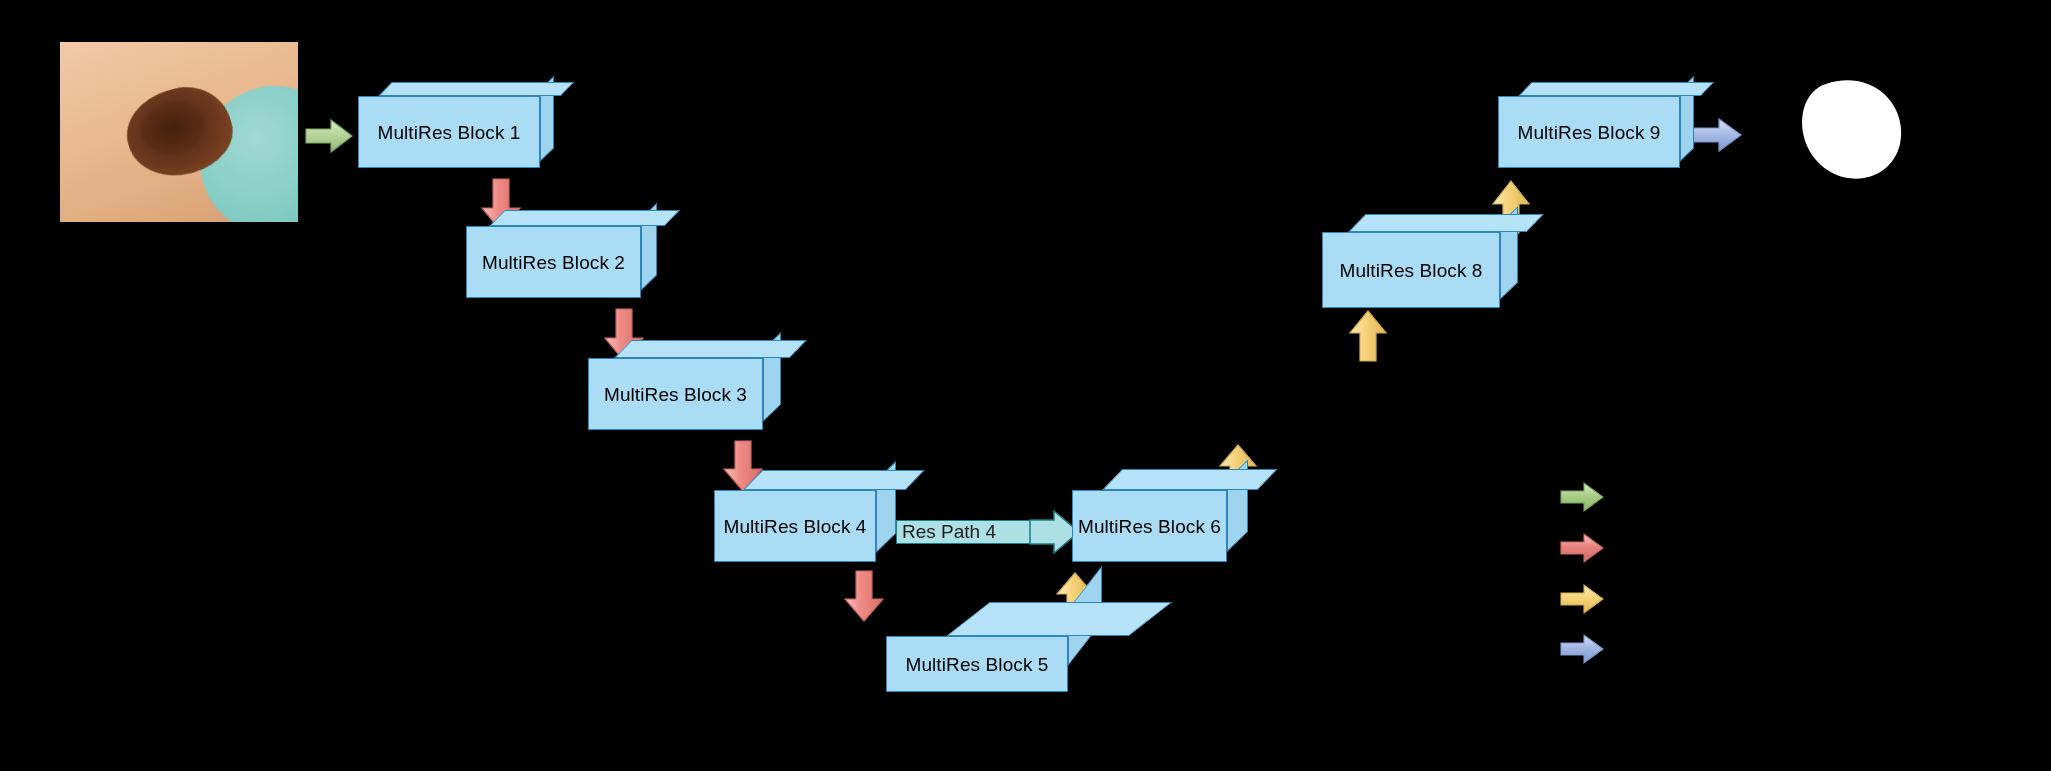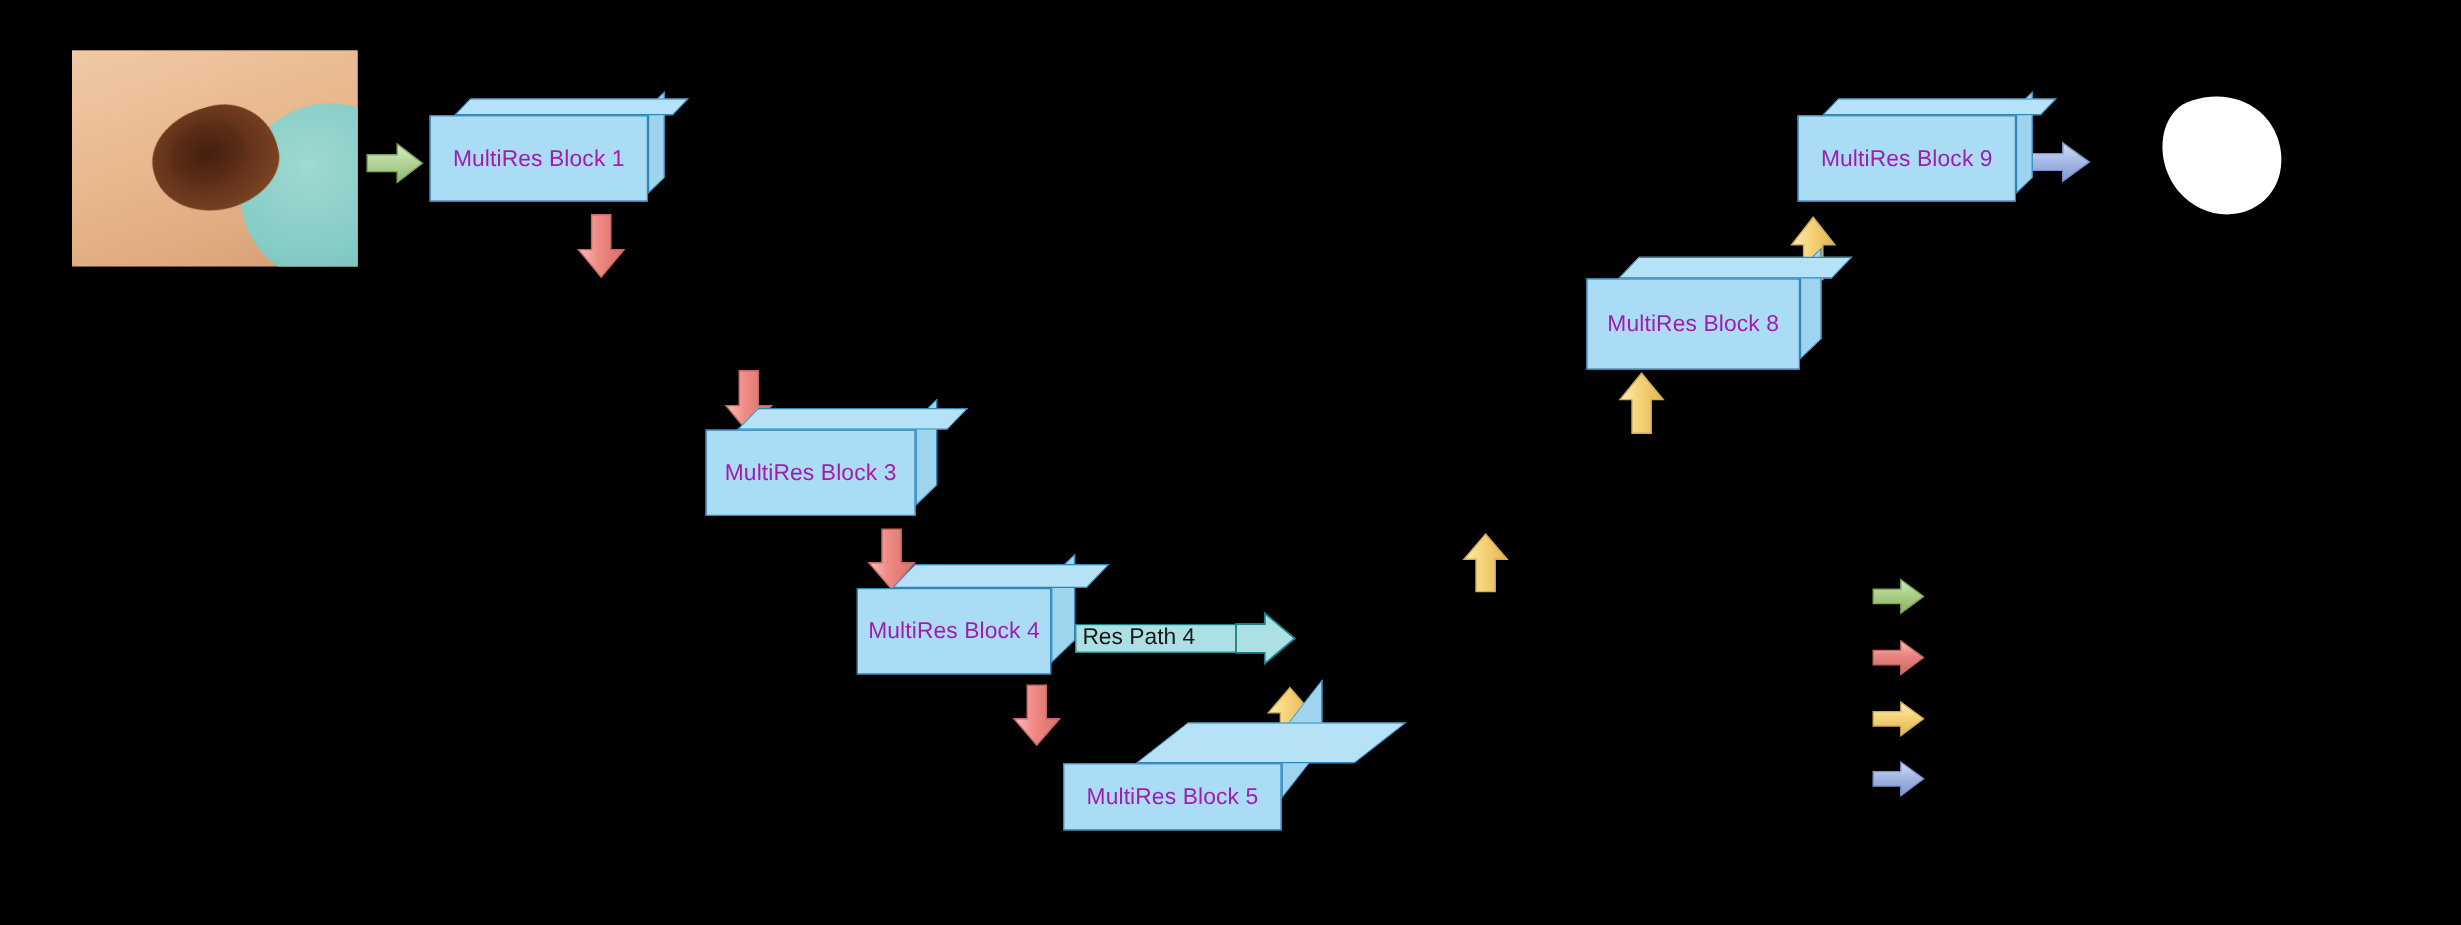--- a/index.html
+++ b/index.html
@@ -29,21 +29,21 @@
     height: 100%;
     background: #aadcf5;
     border: 1.4px solid #2e86b8;
     box-sizing: border-box;
     display: flex;
     align-items: center;
     justify-content: center;
     z-index: 3;
   }
   .block .lbl {
-    color: #a21caf;
+    color: #000000;
     font-size: 19px;
     line-height: 1;
     white-space: nowrap;
     letter-spacing: 0.1px;
   }
   
   .block .top {
     position: absolute;
     left: 0;
     top: 0;
@@ -218,20 +218,27 @@
           <stop offset="0%" stop-color="#f8c3bf"></stop>
           <stop offset="42%" stop-color="#ef8a85"></stop>
           <stop offset="100%" stop-color="#d86e69"></stop>
         </linearGradient>
       </defs>
       <path d="M13,1 L29,1 L29,30 L40,30 L21,53 L2,30 L13,30 Z" fill="url(#gRed)" stroke="#c96863" stroke-width="1.2"></path>
     </svg>
   </div>
 
 
+  <div class="block" style="left:466px; top:226px; width:175px; height:72px;">
+    <div class="top" style="height:16px; transform: skewX(-44deg) translateY(-16px) translateX(8px);"></div>
+    <div class="side" style="width:16px; transform: skewY(-44deg) translateX(16px) translateY(8px);"></div>
+    <div class="front">
+      <span class="lbl">MultiRes Block 2</span>
+    </div>
+  </div>
 
   <div class="block" style="left:1322px; top:232px; width:178px; height:76px;">
     <div class="top" style="height:18px; transform: skewX(-44deg) translateY(-18px) translateX(9px);"></div>
     <div class="side" style="width:18px; transform: skewY(-44deg) translateX(18px) translateY(9px);"></div>
     <div class="front">
       <span class="lbl">MultiRes Block 8</span>
     </div>
   </div>
 
   <div class="garrow" style="left:1491px; top:180px;">
@@ -284,20 +291,27 @@
   </div>
 
   <div class="block" style="left:714px; top:490px; width:162px; height:72px;">
     <div class="top" style="height:20px; transform: skewX(-44deg) translateY(-20px) translateX(10px);"></div>
     <div class="side" style="width:20px; transform: skewY(-44deg) translateX(20px) translateY(10px);"></div>
     <div class="front">
       <span class="lbl">MultiRes Block 4</span>
     </div>
   </div>
 
+  <div class="block" style="left:1072px; top:490px; width:155px; height:72px;">
+    <div class="top" style="height:21px; transform: skewX(-44deg) translateY(-21px) translateX(10px);"></div>
+    <div class="side" style="width:21px; transform: skewY(-44deg) translateX(21px) translateY(10px);"></div>
+    <div class="front">
+      <span class="lbl">MultiRes Block 6</span>
+    </div>
+  </div>
 
   <div class="garrow" style="left:1218px; top:444px;">
     <svg width="40" height="50" viewBox="0 0 40 50">
       <path d="M20,1 L38,22 L28,22 L28,49 L12,49 L12,22 L2,22 Z" fill="url(#gYel)" stroke="#d4ad53" stroke-width="1.2"></path>
     </svg>
   </div>
 
   <div class="garrow" style="left:843px; top:570px;">
     <svg width="42" height="52" viewBox="0 0 42 52">
       <path d="M13,1 L29,1 L29,29 L40,29 L21,51 L2,29 L13,29 Z" fill="url(#gRed)" stroke="#c96863" stroke-width="1.2"></path>

